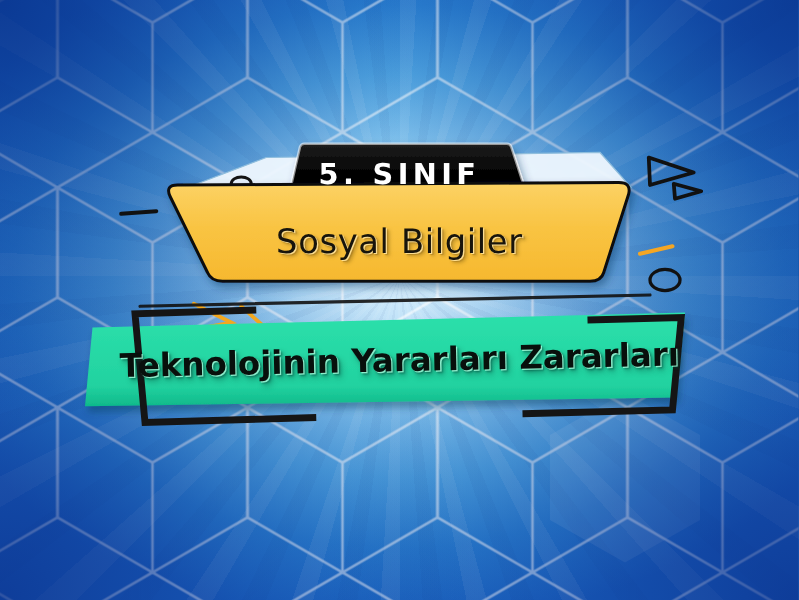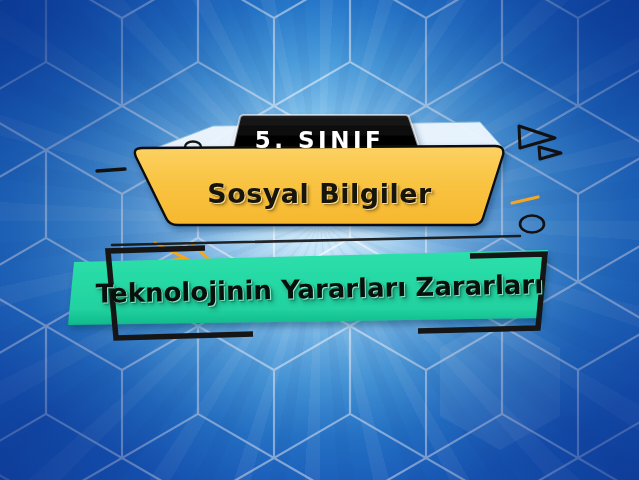--- a/index.html
+++ b/index.html
@@ -66,21 +66,21 @@
     z-index: 14;
     white-space: nowrap;
   }
   .sosyal-text {
     position: absolute;
     left: 0; right: 0;
     top: 178px;
     text-align: center;
     color: #17140c;
     font-family: "DejaVu Sans", sans-serif;
-    font-weight: 700;
+    font-weight: 400;
     font-size: 27px;
     letter-spacing: 0.5px;
     z-index: 14;
     text-shadow:
       1px 1px 0 rgba(255,225,150,.95),
       2px 2px 1px rgba(150,110,30,.55),
       3px 3px 3px rgba(90,65,10,.35);
     white-space: nowrap;
   }
   .konu-text {

